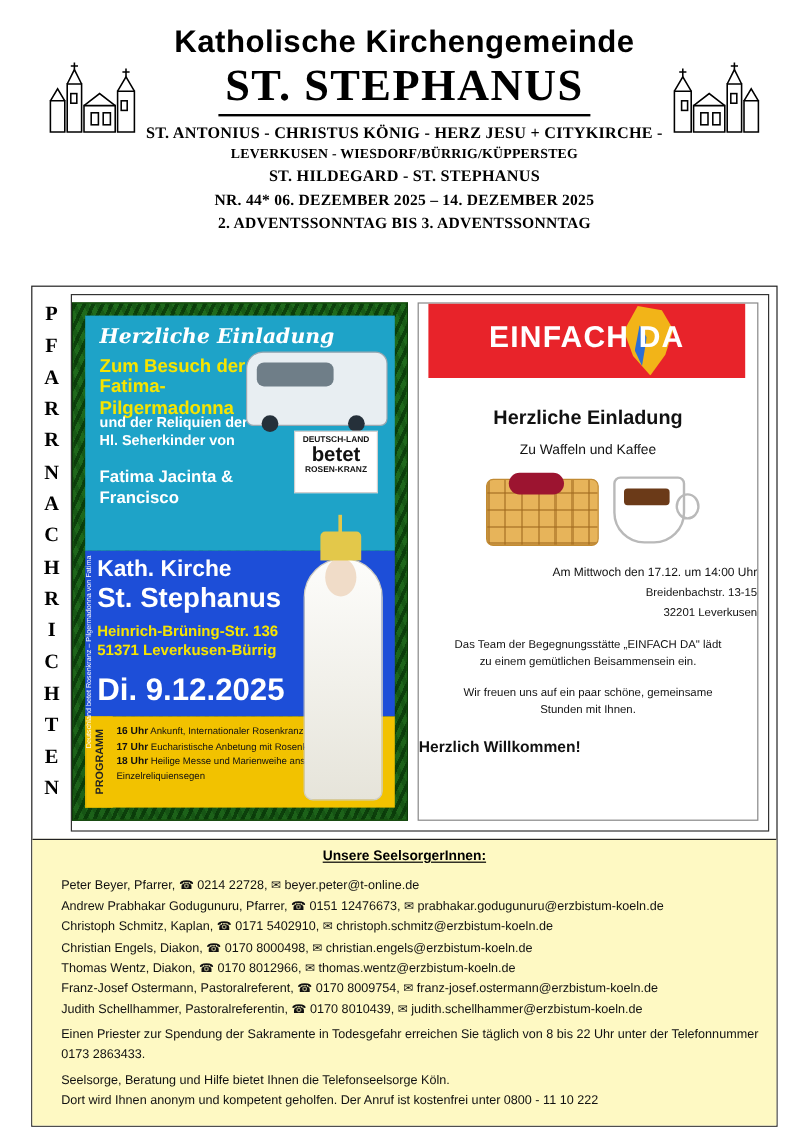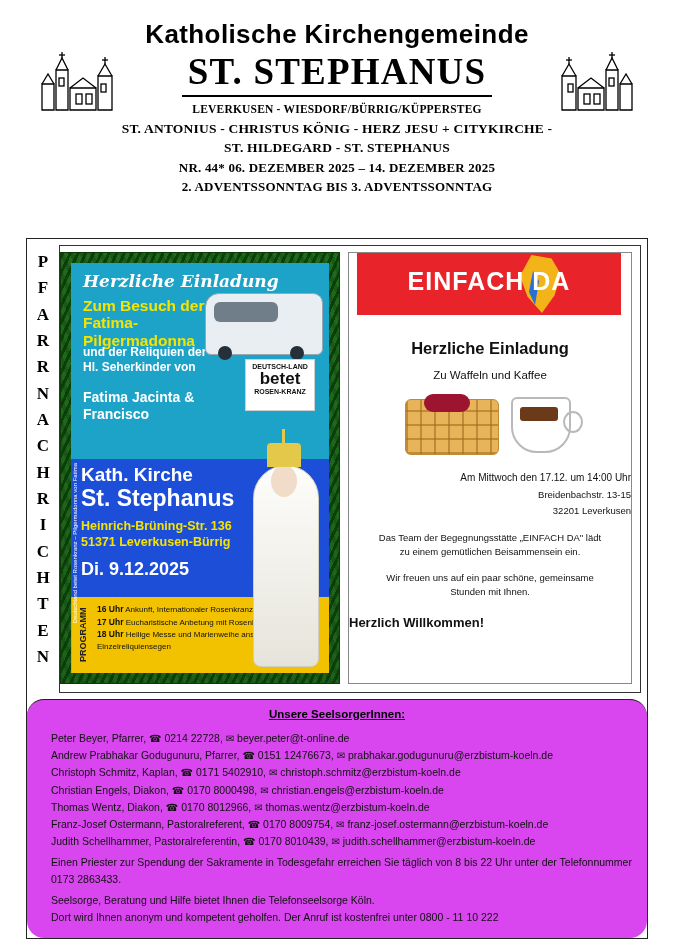--- a/index.html
+++ b/index.html
@@ -243,21 +243,21 @@
     color: #f6e400;
     font-size: 12.5px;
     line-height: 1.25;
   }
   .fl-date {
     position: absolute;
     left: 10px; top: 100px;
     font-family: "Liberation Sans", sans-serif;
     font-weight: bold;
     color: #ffffff;
-    font-size: 18px;
+    font-size: 26px;
   }
   .fl-bottom {
     position: absolute;
     left: 0; top: 334px; width: 258px; height: 76px;
     background: #f2c200;
   }
   .prog-tab {
     position: absolute;
     left: 0; top: 0; width: 22px; height: 76px;
     background: #f2c200;
@@ -462,24 +462,23 @@
     left: 0; right: 0; top: 362px;
     text-align: left;
     font-family: "Liberation Sans", sans-serif;
     font-weight: bold;
     font-size: 13px;
     color: #111;
   }
 
   
   .pastoral {
-    background: #d946ef;
+    background: #fef9c3;
     border-top: 1px solid #222;
     padding: 8px 12px 12px 12px;
-    border-radius: 17px;
   }
   .pastoral-title {
     text-align: center;
     font-family: "Liberation Sans", sans-serif;
     font-size: 11.5px;
     font-weight: bold;
     text-decoration: underline;
     margin-bottom: 10px;
   }
   .p-row {
@@ -543,22 +542,22 @@
         <rect x="30" y="46" width="6" height="10"></rect>
         <rect x="40" y="46" width="6" height="10"></rect>
         <rect x="55" y="30" width="5" height="8"></rect>
         <rect x="14" y="36" width="5" height="8"></rect>
       </g>
     </svg>
 
     <div class="hdr-title1">Katholische Kirchengemeinde</div>
     <div class="hdr-title2">ST. STEPHANUS</div>
     <div class="hdr-rule"></div>
+    <div class="hdr-line sp">ST. ANTONIUS - CHRISTUS KÖNIG - HERZ JESU + CITYKIRCHE -</div>
     <div class="hdr-line caps-small">LEVERKUSEN - WIESDORF/BÜRRIG/KÜPPERSTEG</div>
-    <div class="hdr-line sp">ST. ANTONIUS - CHRISTUS KÖNIG - HERZ JESU + CITYKIRCHE -</div>
     <div class="hdr-line">ST. HILDEGARD - ST. STEPHANUS</div>
     <div class="hdr-line small sp">NR. 44* 06. DEZEMBER 2025 – 14. DEZEMBER 2025</div>
     <div class="hdr-line small">2. ADVENTSSONNTAG BIS 3. ADVENTSSONNTAG</div>
   </div>
 
   <div class="content-box">
 
     <div class="flyer-area">
 
       <div class="vert-label">

